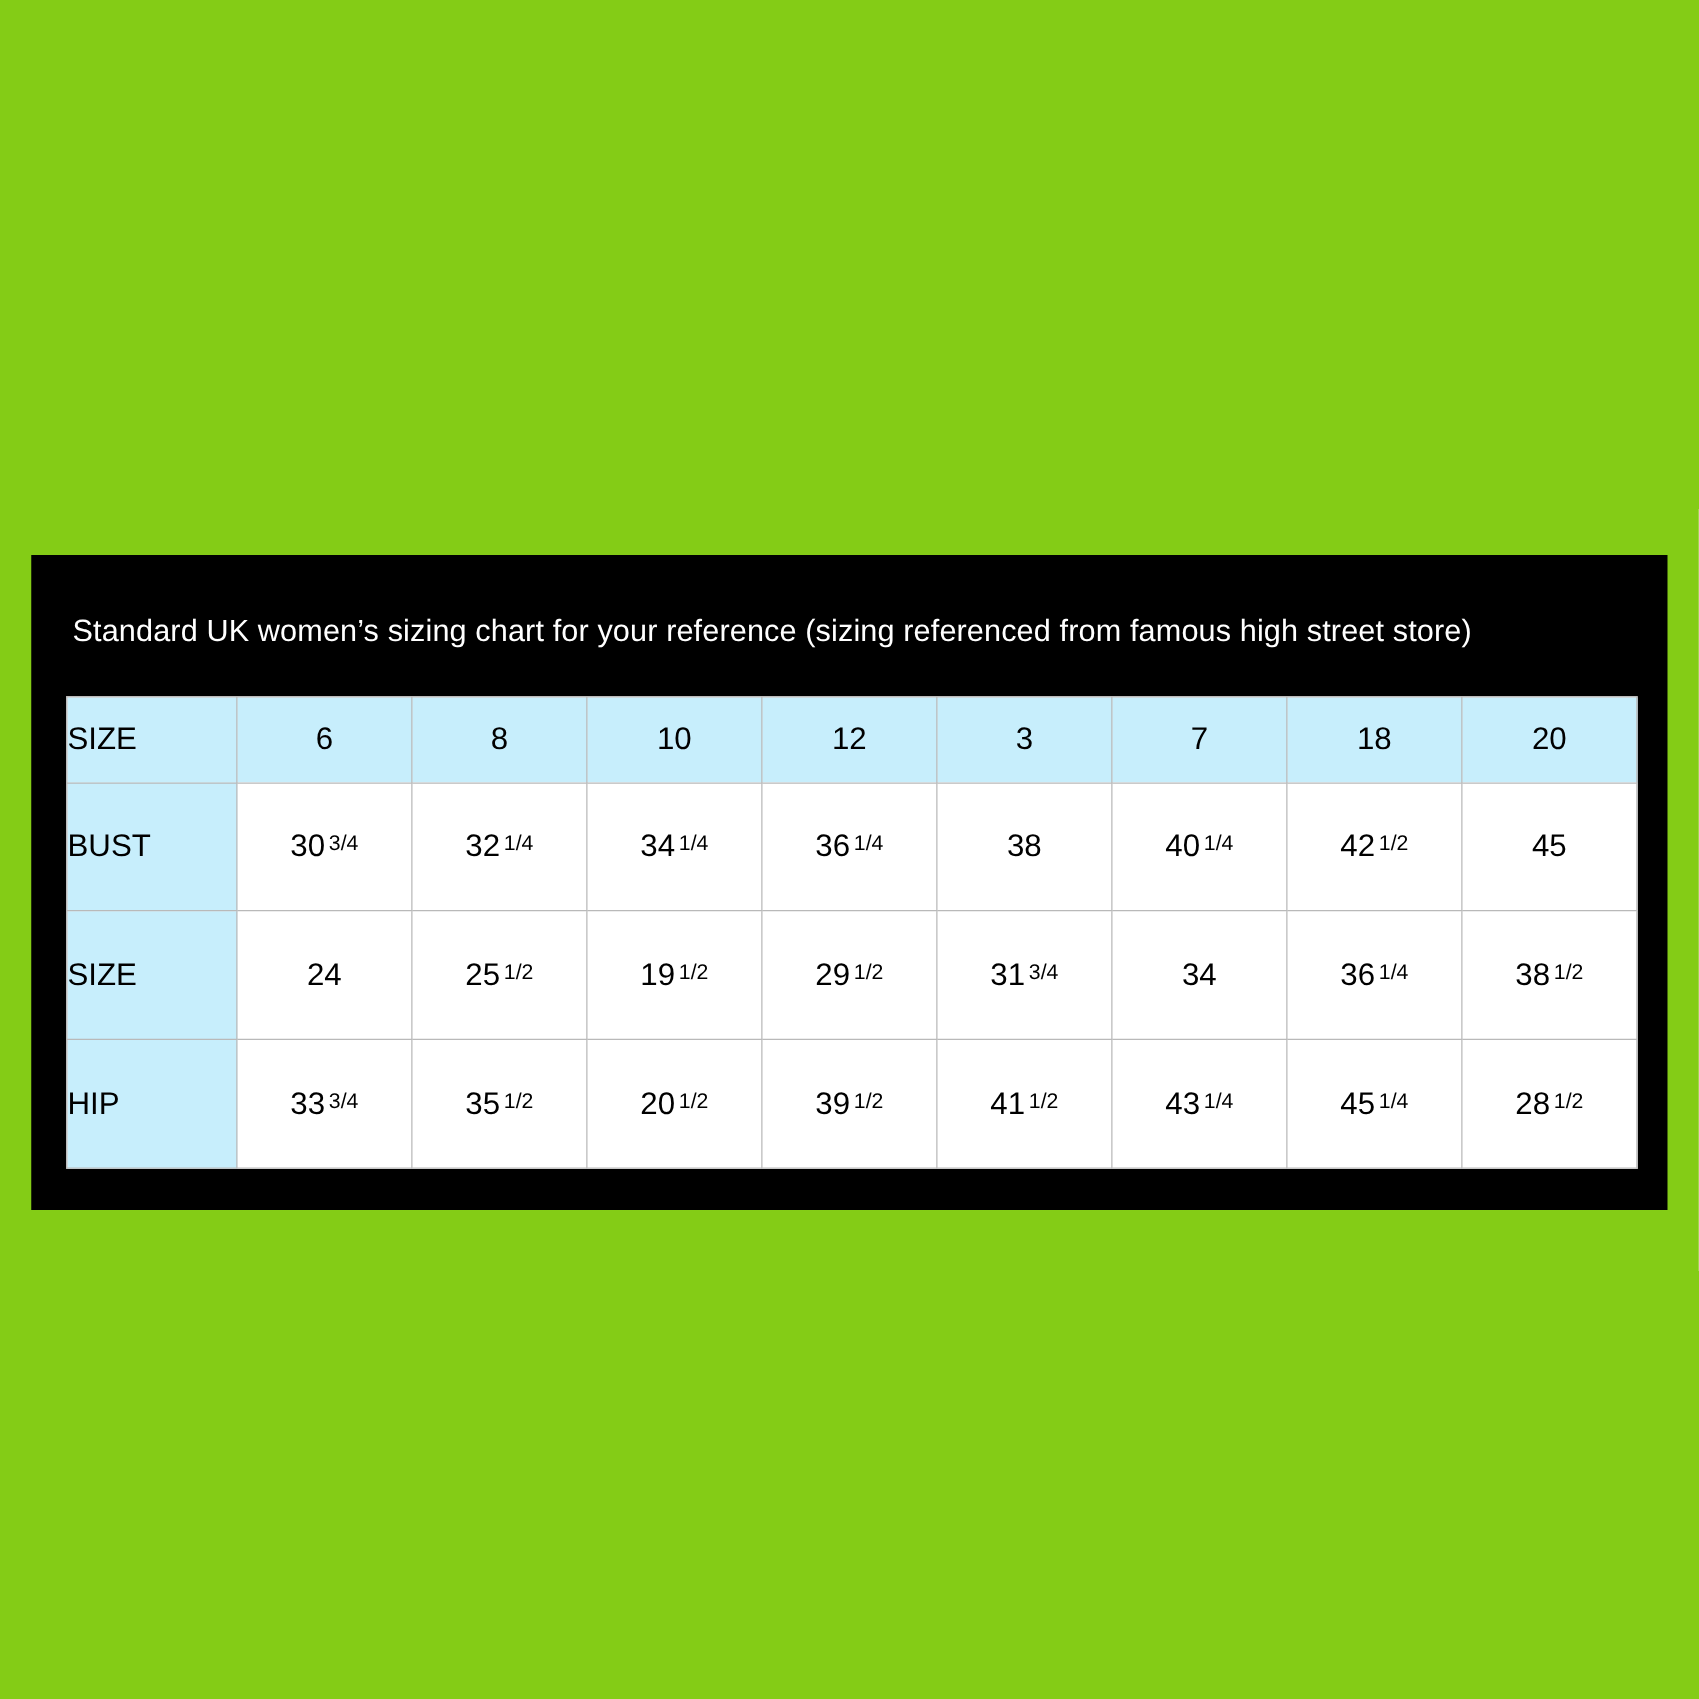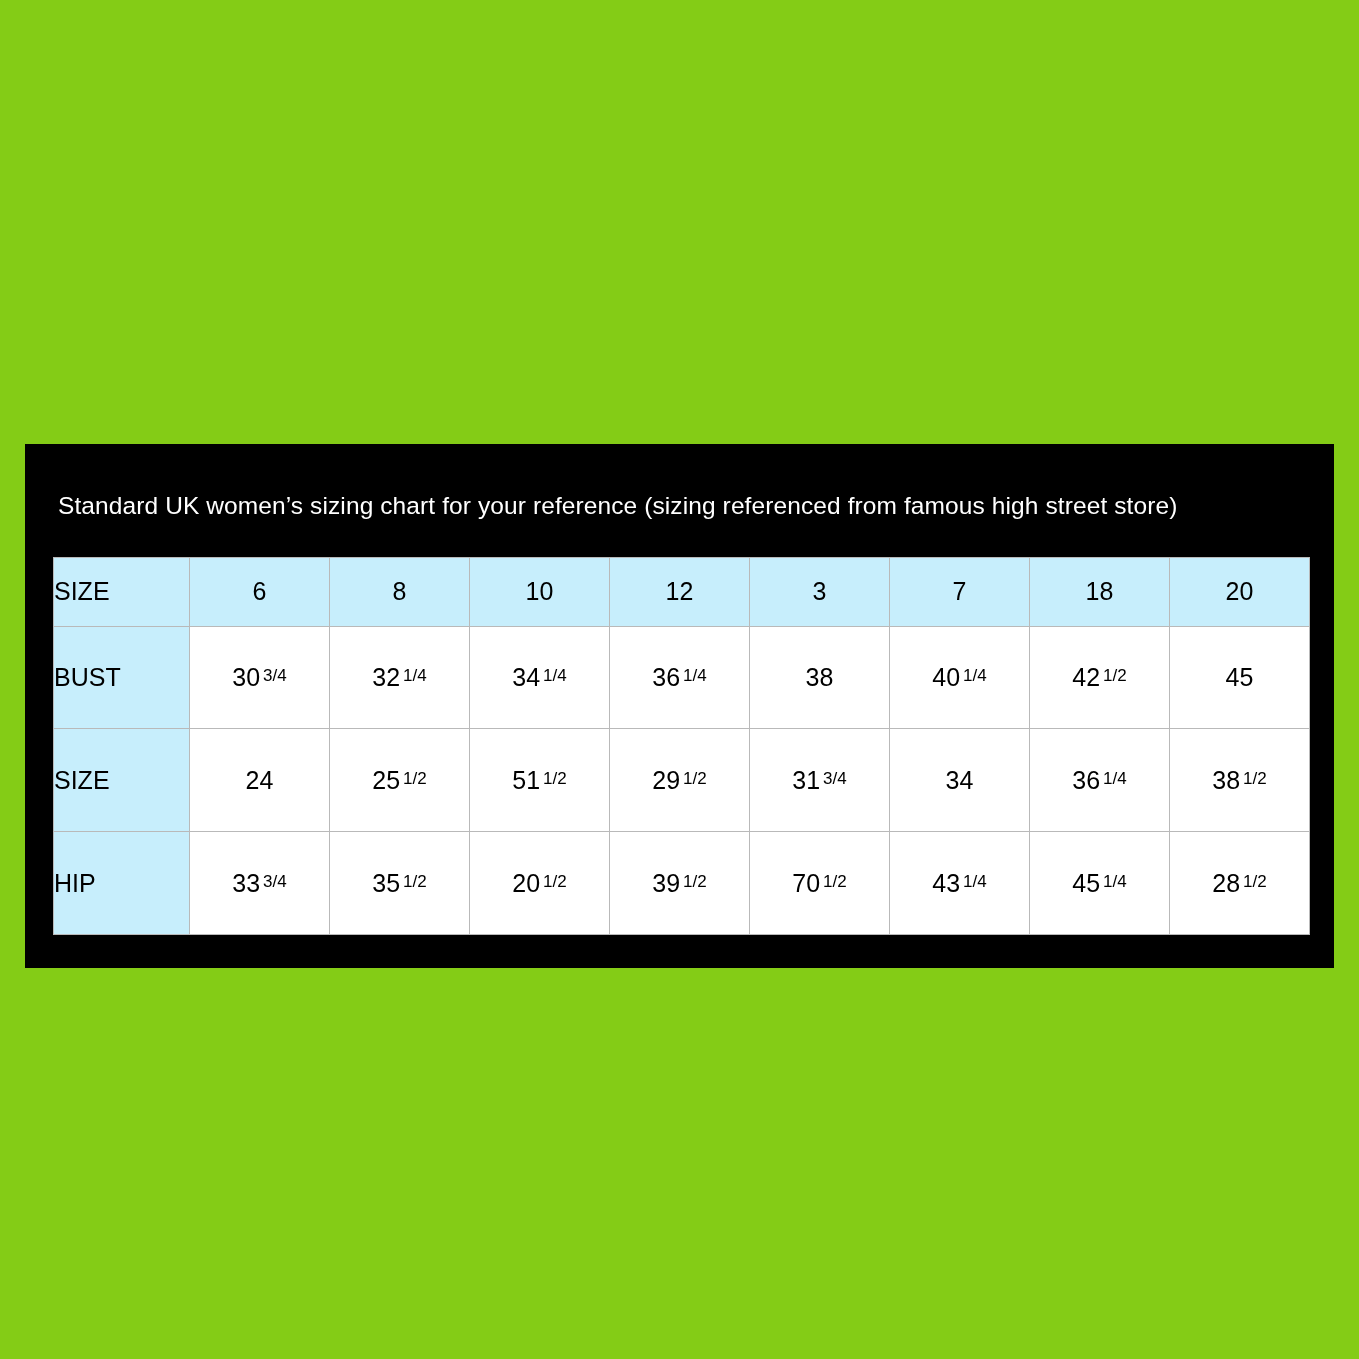--- a/index.html
+++ b/index.html
@@ -139,35 +139,35 @@
             <td class="val nowrapcell"><span>38</span></td>
             <td class="val nowrapcell"><span>40</span><span class="frac"><span>1</span><span class="den">/4</span></span></td>
             <td class="val nowrapcell"><span>42</span><span class="frac"><span>1</span><span class="den">/2</span></span></td>
             <td class="val nowrapcell"><span>45</span></td>
           </tr>
 
           <tr class="data-row">
             <td class="rowhead">SIZE</td>
             <td class="val nowrapcell"><span>24</span></td>
             <td class="val nowrapcell"><span>25</span><span class="frac"><span>1</span><span class="den">/2</span></span></td>
-            <td class="val nowrapcell"><span>51</span><span class="frac"><span>1</span><span class="den">/2</span></span></td>
+            <td class="val nowrapcell"><span>19</span><span class="frac"><span>1</span><span class="den">/2</span></span></td>
             <td class="val nowrapcell"><span>29</span><span class="frac"><span>1</span><span class="den">/2</span></span></td>
             <td class="val nowrapcell"><span>31</span><span class="frac"><span>3</span><span class="den">/4</span></span></td>
             <td class="val nowrapcell"><span>34</span></td>
             <td class="val nowrapcell"><span>36</span><span class="frac"><span>1</span><span class="den">/4</span></span></td>
             <td class="val nowrapcell"><span>38</span><span class="frac"><span>1</span><span class="den">/2</span></span></td>
           </tr>
 
           <tr class="data-row">
             <td class="rowhead">HIP</td>
             <td class="val nowrapcell"><span>33</span><span class="frac"><span>3</span><span class="den">/4</span></span></td>
             <td class="val nowrapcell"><span>35</span><span class="frac"><span>1</span><span class="den">/2</span></span></td>
             <td class="val nowrapcell"><span>20</span><span class="frac"><span>1</span><span class="den">/2</span></span></td>
             <td class="val nowrapcell"><span>39</span><span class="frac"><span>1</span><span class="den">/2</span></span></td>
-            <td class="val nowrapcell"><span>70</span><span class="frac"><span>1</span><span class="den">/2</span></span></td>
+            <td class="val nowrapcell"><span>41</span><span class="frac"><span>1</span><span class="den">/2</span></span></td>
             <td class="val nowrapcell"><span>43</span><span class="frac"><span>1</span><span class="den">/4</span></span></td>
             <td class="val nowrapcell"><span>45</span><span class="frac"><span>1</span><span class="den">/4</span></span></td>
             <td class="val nowrapcell"><span>28</span><span class="frac"><span>1</span><span class="den">/2</span></span></td>
           </tr>
         </tbody>
       </table>
     </div>
 
   </div>
 </div>

